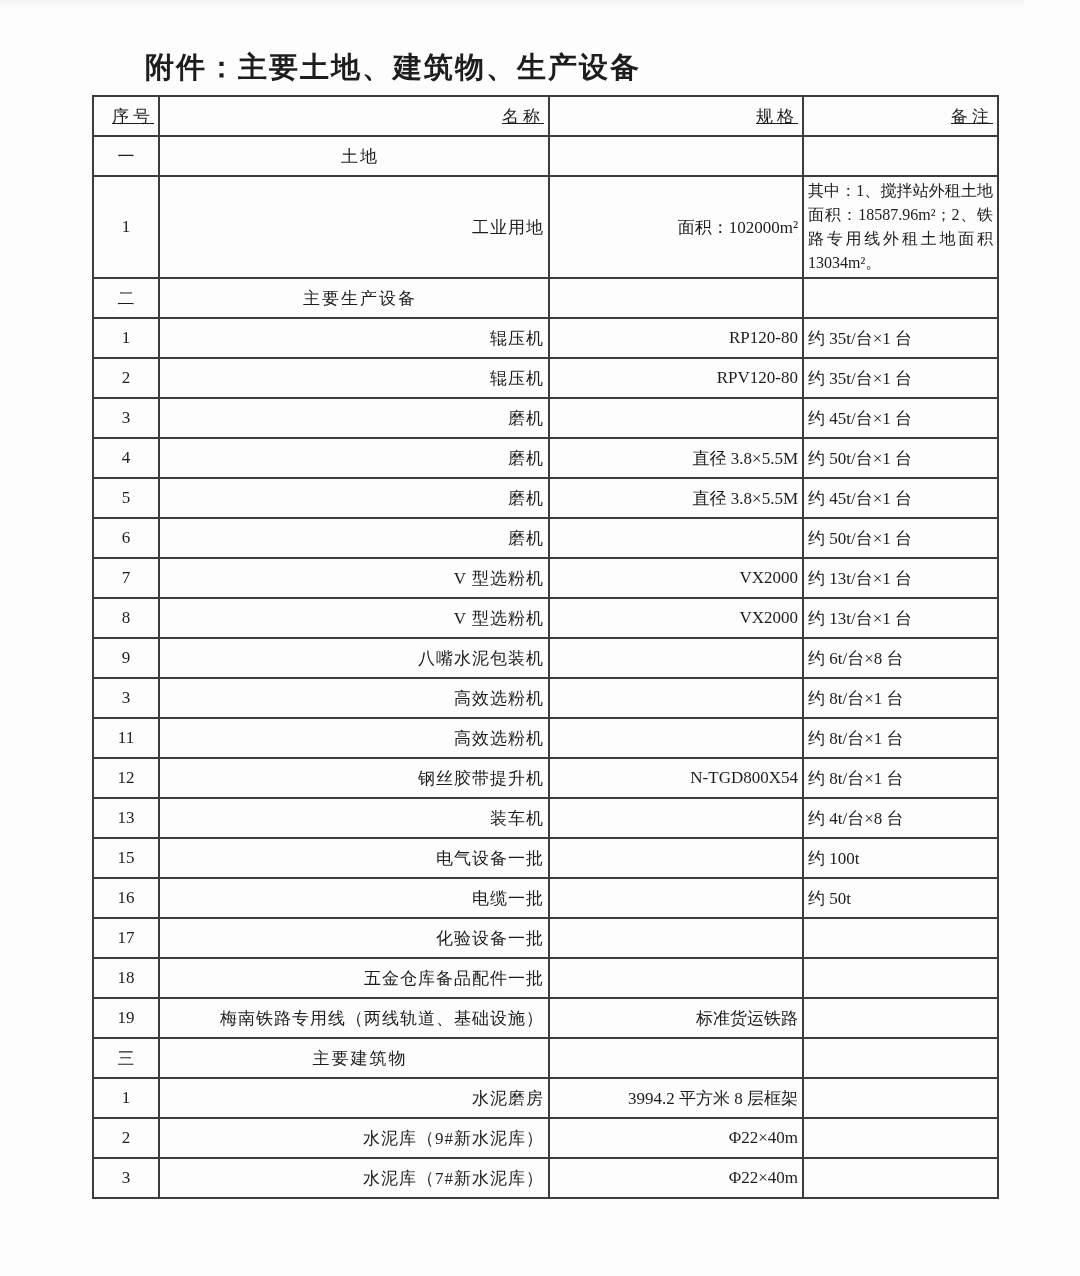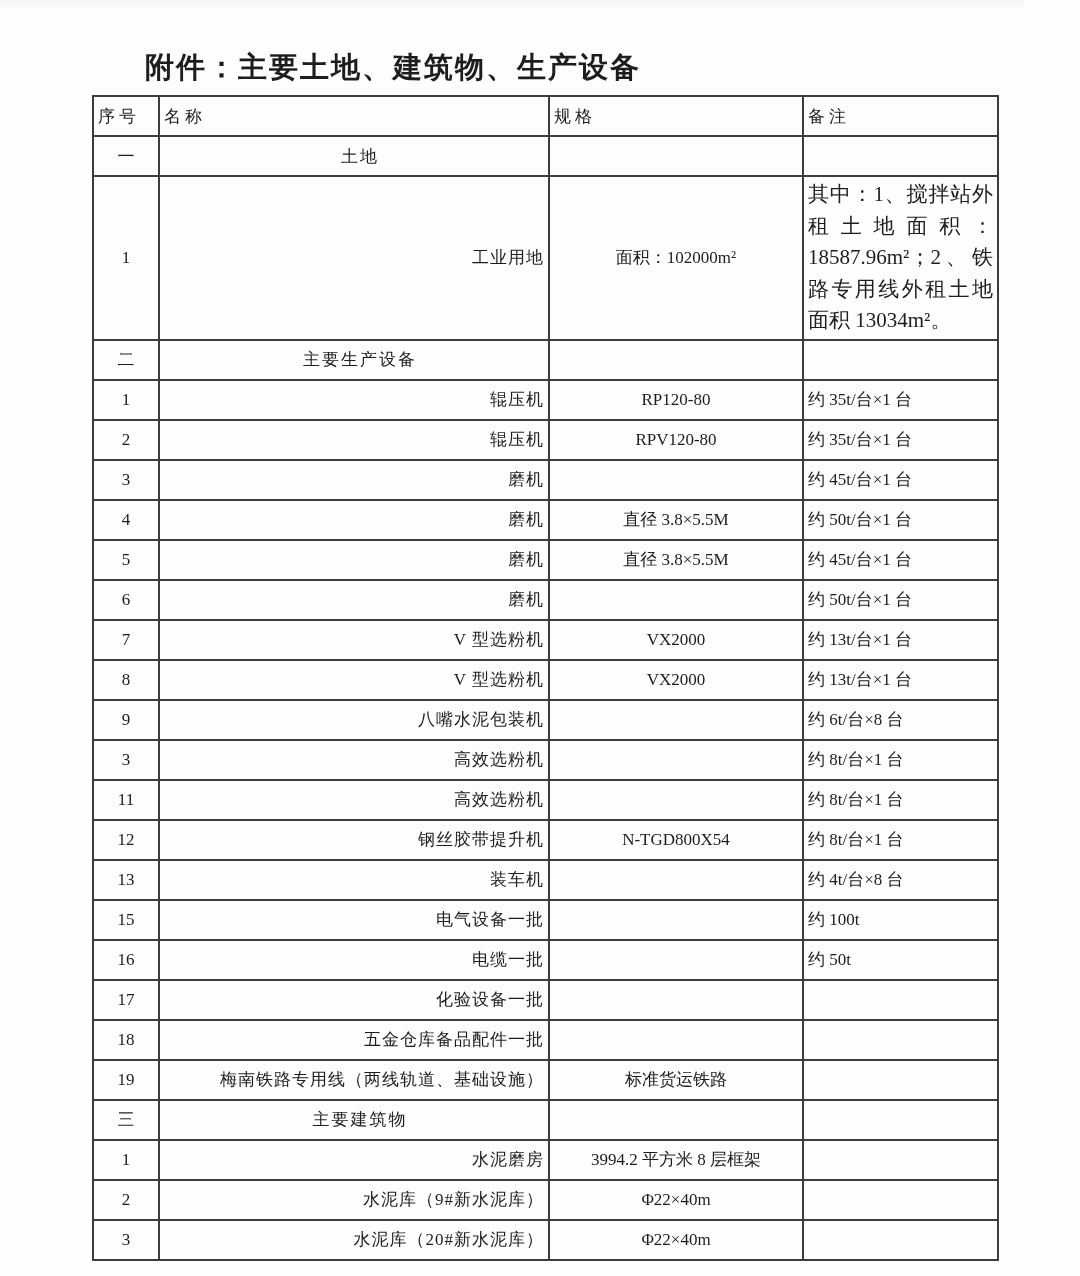--- a/index.html
+++ b/index.html
@@ -45,38 +45,39 @@
     overflow: hidden;
     font-weight: normal;
   }
   table.assets tr {
     height: 40px;
   }
   thead tr {
     height: 40px;
   }
   th {
-    text-align: left;
+    text-align: right;
     letter-spacing: 4px;
+    text-decoration: underline;
   }
   td.col-no   { text-align: center; }
   td.col-name { text-align: right; padding-left: 13px; letter-spacing: 1px; }
-  td.col-spec { text-align: center; }
+  td.col-spec { text-align: right; }
   td.col-note { }
   tr.section td.col-name {
     text-align: center;
     padding-left: 16px;
     letter-spacing: 2px;
   }
   td.long-note {
     text-align: justify;
     text-align-last: left;
     line-height: 1.5;
     padding: 6px 8px;
-    font-size: 21px;
+    font-size: 16px;
   }
 </style>
 </head>
 <body>
 
 <div class="page">
   <h1 class="doc-title">附件：主要土地、建筑物、生产设备</h1>
 
   <table class="assets">
     <colgroup>
@@ -233,19 +234,19 @@
           <td class="col-note"></td>
         </tr>
         <tr>
           <td class="col-no">2</td>
           <td class="col-name">水泥库（9#新水泥库）</td>
           <td class="col-spec">Φ22×40m</td>
           <td class="col-note"></td>
         </tr>
         <tr>
           <td class="col-no">3</td>
-          <td class="col-name">水泥库（20#新水泥库）</td>
+          <td class="col-name">水泥库（7#新水泥库）</td>
           <td class="col-spec">Φ22×40m</td>
           <td class="col-note"></td>
         </tr>
       </tbody>
   </table>
 </div>
 
 </body></html>

